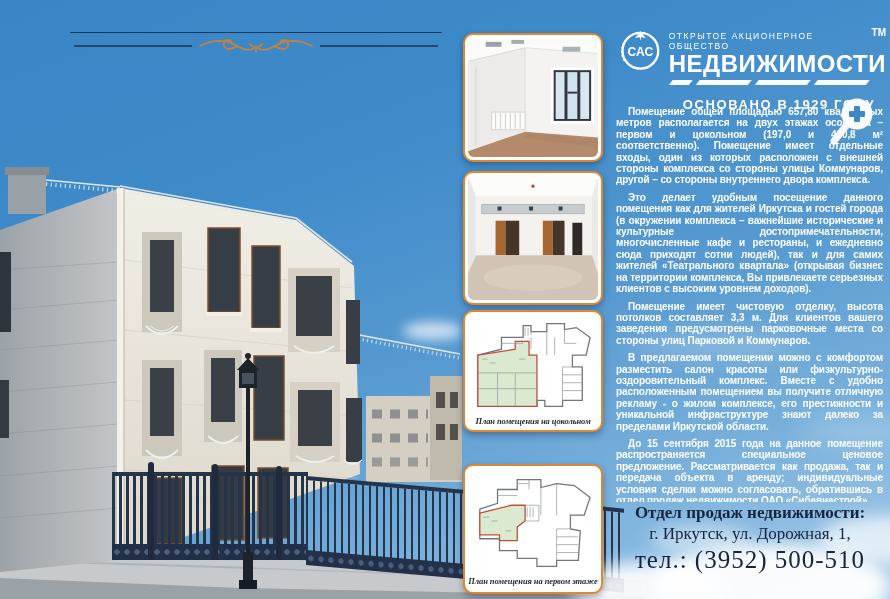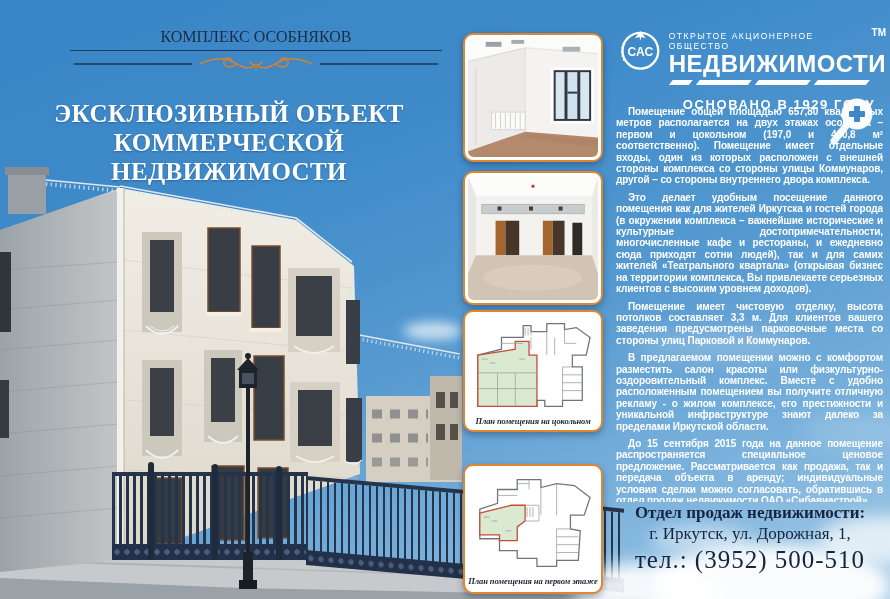--- a/index.html
+++ b/index.html
@@ -208,38 +208,33 @@
           <feGaussianBlur stdDeviation="8"></feGaussianBlur>
         </filter>
       </defs>
     <ellipse cx="648" cy="592" rx="75" ry="30" fill="#fbfdff" opacity=".9" filter="url(#blf)"></ellipse>
     <ellipse cx="770" cy="586" rx="120" ry="42" fill="#ffffff" opacity=".95" filter="url(#blf)"></ellipse>
     <ellipse cx="884" cy="540" rx="66" ry="24" fill="#ffffff" opacity=".7" filter="url(#blf)"></ellipse>
     <ellipse cx="700" cy="540" rx="50" ry="15" fill="#ffffff" opacity=".45" filter="url(#blf)"></ellipse>
   </svg>
 
   <div class="abs hdr">
-    <div>КОМПЛЕКС ОСОБНЯКОВ</div>
     <div class="rule"></div>
     <svg class="divider" width="364" height="18" viewBox="0 0 364 18">
       <line x1="0" y1="9" x2="118" y2="9" stroke="#223250" stroke-width="1.6"></line>
       <line x1="246" y1="9" x2="364" y2="9" stroke="#223250" stroke-width="1.6"></line>
       <g stroke="#c8823b" fill="none" stroke-width="1.6" stroke-linecap="round">
         <path d="M126,9 C140,2 152,2 163,9 C170,13 176,14 180,11"></path>
         <path d="M238,9 C224,2 212,2 201,9 C194,13 188,14 184,11"></path>
         <path d="M163,9 c-7,5 -15,3 -13,-3 c2,-5 9,-3 8,1"></path>
         <path d="M201,9 c7,5 15,3 13,-3 c-2,-5 -9,-3 -8,1"></path>
         <path d="M176,7 c3,4 9,4 12,0"></path>
         <path d="M182,11 l0,4"></path>
       </g>
     </svg>
-  </div>
-  <div class="abs white-title">
-    <div>ЭКСКЛЮЗИВНЫЙ ОБЪЕКТ</div>
-    <div>КОММЕРЧЕСКОЙ НЕДВИЖИМОСТИ</div>
   </div>
 
   <div class="abs card" style="top:33px;height:129px;">
     <div class="inner">
       <svg width="100%" height="100%" viewBox="0 0 132 122" preserveAspectRatio="none">
         <rect width="132" height="122" fill="#f4f3f1"></rect>
         <polygon points="0,0 132,0 132,16 58,10 0,24" fill="#fbfbfa"></polygon>
         <polygon points="0,24 58,10 58,96 0,116" fill="#edebe9"></polygon>
         <line x1="0" y1="24" x2="58" y2="10" stroke="#d9d8d5" stroke-width="1"></line>
         <line x1="58" y1="10" x2="132" y2="16" stroke="#e2e1de" stroke-width="1"></line>

